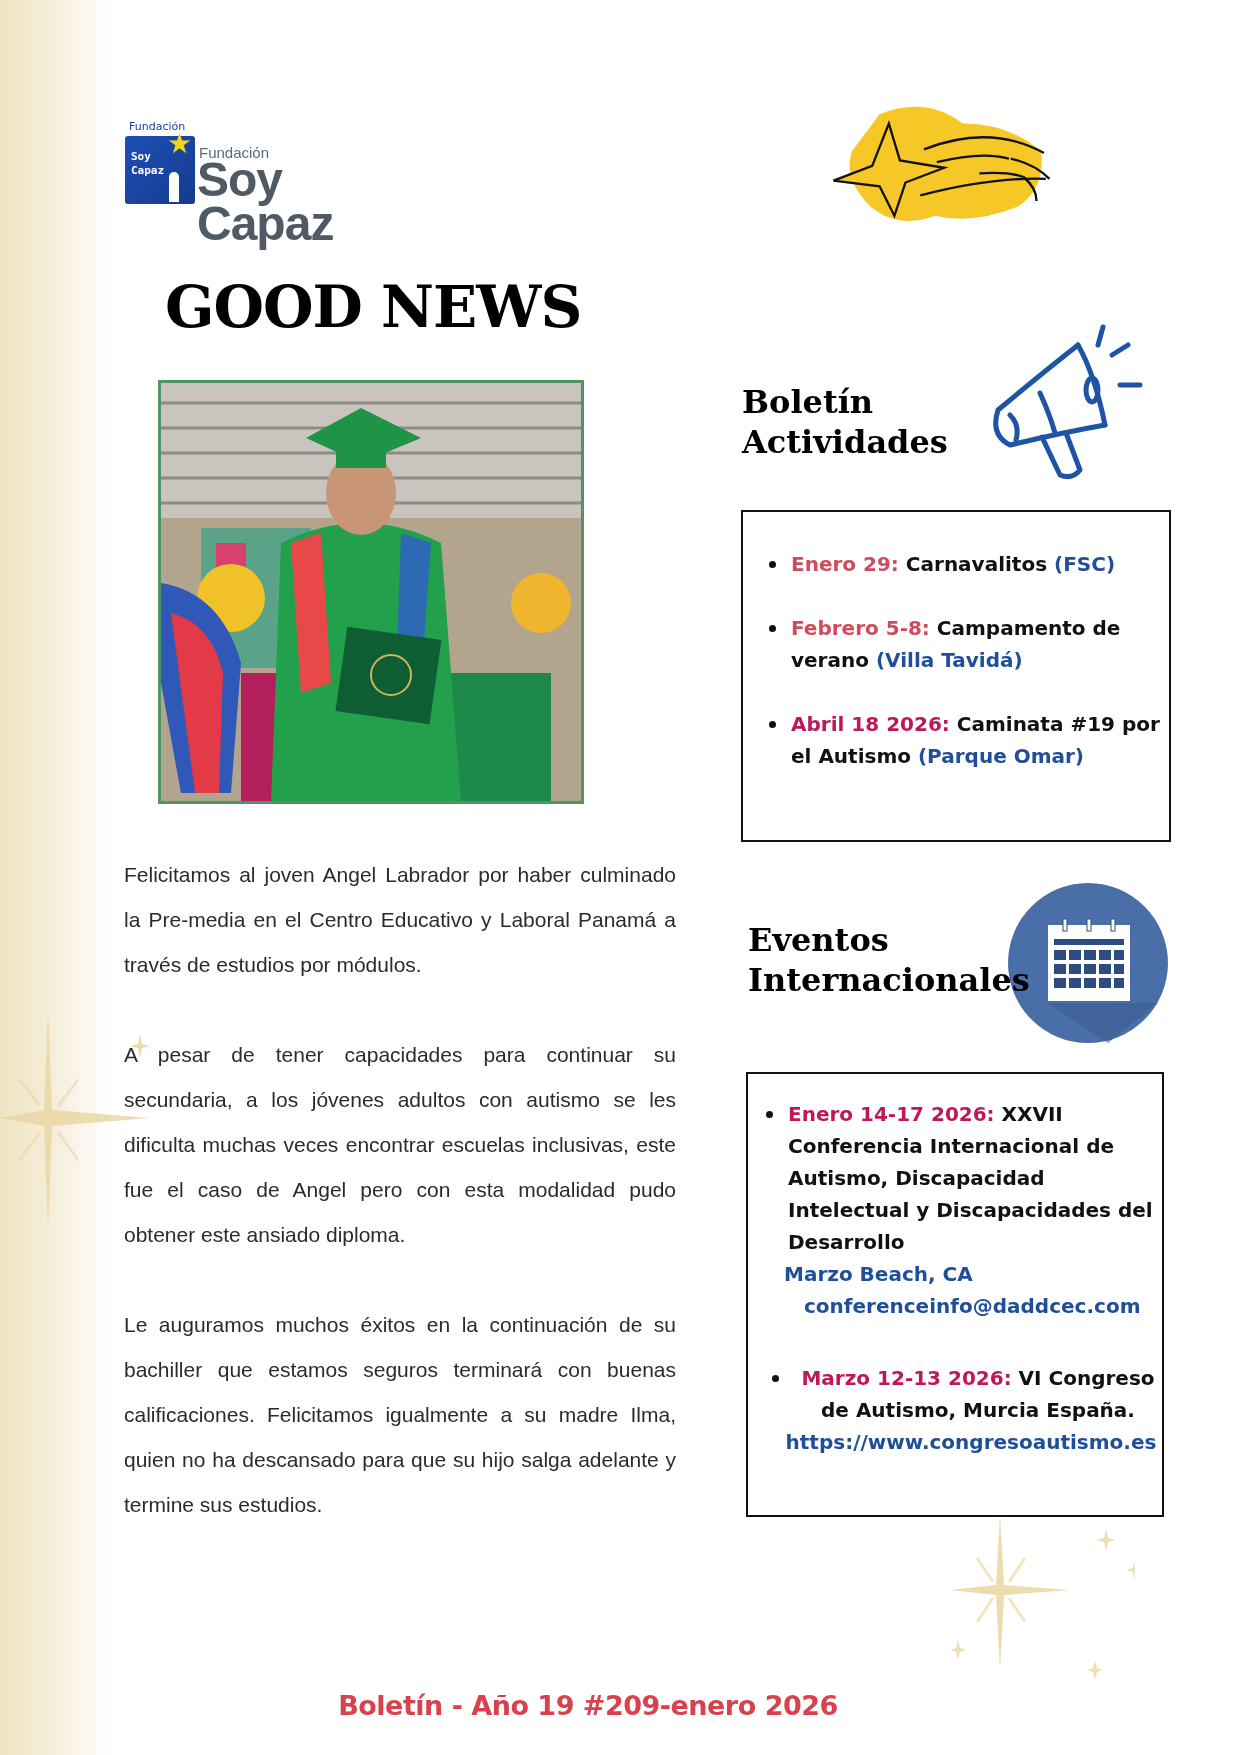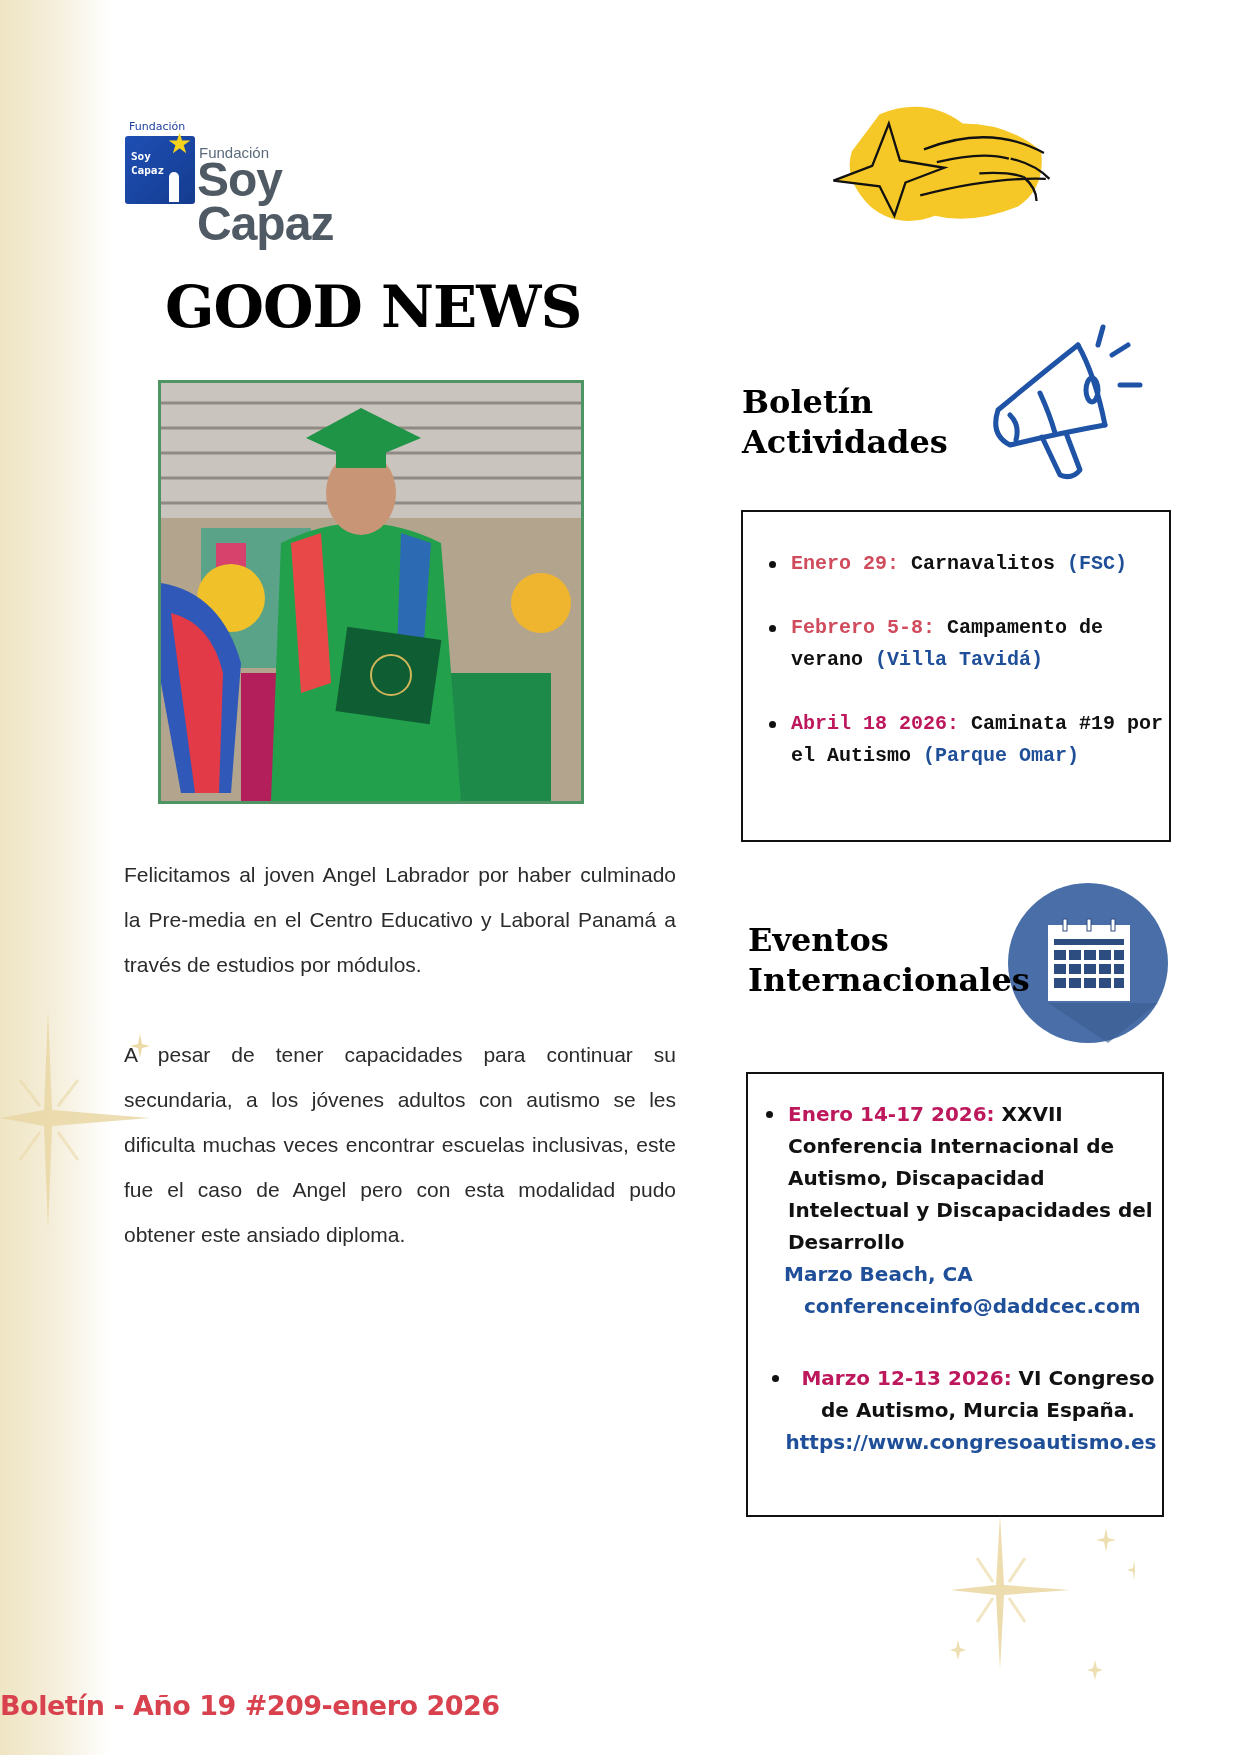--- a/index.html
+++ b/index.html
@@ -35,35 +35,35 @@
   .calendar-icon{left:1008px;top:883px;width:160px;height:160px;}
 
   .box{position:absolute;border:2px solid #111;background:#fff;box-sizing:border-box;}
   .box-proximas{left:741px;top:510px;width:430px;height:332px;}
   .box-eventos{left:746px;top:1072px;width:418px;height:445px;}
 
   .list{margin:0;padding:0;list-style:none;font-family:"DejaVu Sans",sans-serif;font-weight:bold;font-size:20px;line-height:32px;color:#111;}
   .list li{position:relative;padding-left:48px;}
   .list li:before{content:"";position:absolute;left:26px;top:13px;width:7px;height:7px;border-radius:50%;background:#111;}
   .box-proximas .list{padding-top:36px;}
-  .box-proximas .list li{margin-bottom:32px;font-family:Liberation Mono, monospace;}
+  .box-proximas .list li{margin-bottom:32px;}
   .box-eventos .list{padding-top:24px;}
   .box-eventos .list li{padding-left:40px;}
   .box-eventos .list li:before{left:18px;}
   .box-eventos .list li.second{margin-top:40px;padding-left:46px;text-align:center;}
   .box-eventos .list li.second:before{left:24px;}
   .date{color:#d04b5c;}
   .date-light{color:#be185d;}
   .place{color:#1f4f98;}
   .contact{display:block;color:#1f4f98;}
   .contact.c1{margin-left:-4px;}
   .contact.c2{margin-left:16px;}
   .contact.c3{margin-left:-14px;}
 
-  .footer{left:0;top:1690px;width:1140px;text-align:left;font-family:"DejaVu Sans",sans-serif;font-weight:bold;font-size:27px;color:#d8424e;letter-spacing:-0.5px;}
+  .footer{left:0;top:1690px;width:1140px;text-align:center;font-family:"DejaVu Sans",sans-serif;font-weight:bold;font-size:27px;color:#d8424e;letter-spacing:-0.5px;padding-left:18px;}
 
   .sparkle-left{left:0;top:1010px;width:150px;height:220px;}
   .sparkle-right{left:935px;top:1500px;width:200px;height:180px;}
 </style>
 </head>
 <body>
 
 <div class="bg-gradient"></div>
 
 <svg class="abs sparkle-left" viewBox="0 0 150 220">
@@ -145,20 +145,21 @@
     <rect x="175" y="55" width="50" height="30" fill="#1f9447"></rect>
 
     <rect x="180" y="250" width="95" height="85" fill="#0f5d32" transform="rotate(8 227 292)"></rect>
     <circle cx="230" cy="292" r="20" fill="none" stroke="#d0b55a" stroke-width="2"></circle>
   </svg>
 </div>
 
 <div class="abs article">
   <p>Felicitamos al joven Angel Labrador por haber culminado la Pre-media en el Centro Educativo y Laboral Panamá a través de estudios por módulos.</p>
   <p>A pesar de tener capacidades para continuar su secundaria, a los jóvenes adultos con autismo se les dificulta muchas veces encontrar escuelas inclusivas, este fue el caso de Angel pero con esta modalidad pudo obtener este ansiado diploma.</p>
+  <p>Le auguramos muchos éxitos en la continuación de su bachiller que estamos seguros terminará con buenas calificaciones. Felicitamos igualmente a su madre Ilma, quien no ha descansado para que su hijo salga adelante y termine sus estudios.</p>
 </div>
 
 <div class="abs section-heading h-proximas">
   <div>Boletín</div>
   <div>Actividades</div>
 </div>
 
 <svg class="abs megaphone" viewBox="0 0 170 175">
   <g fill="none" stroke="#1f53a6" stroke-width="5" stroke-linecap="round" stroke-linejoin="round">
     <path d="M98 30 Q115 60 125 110"></path>

